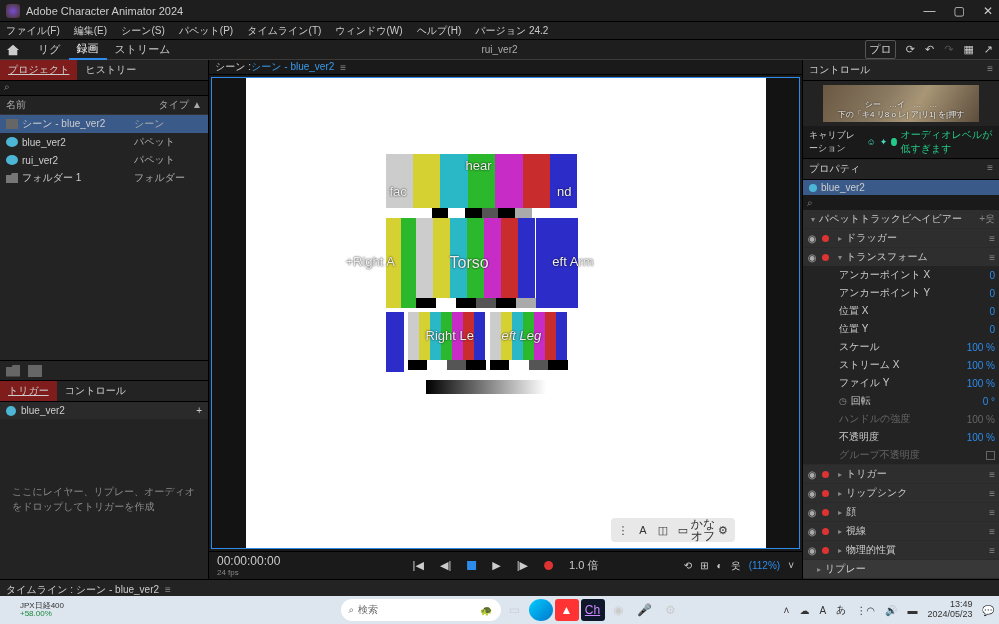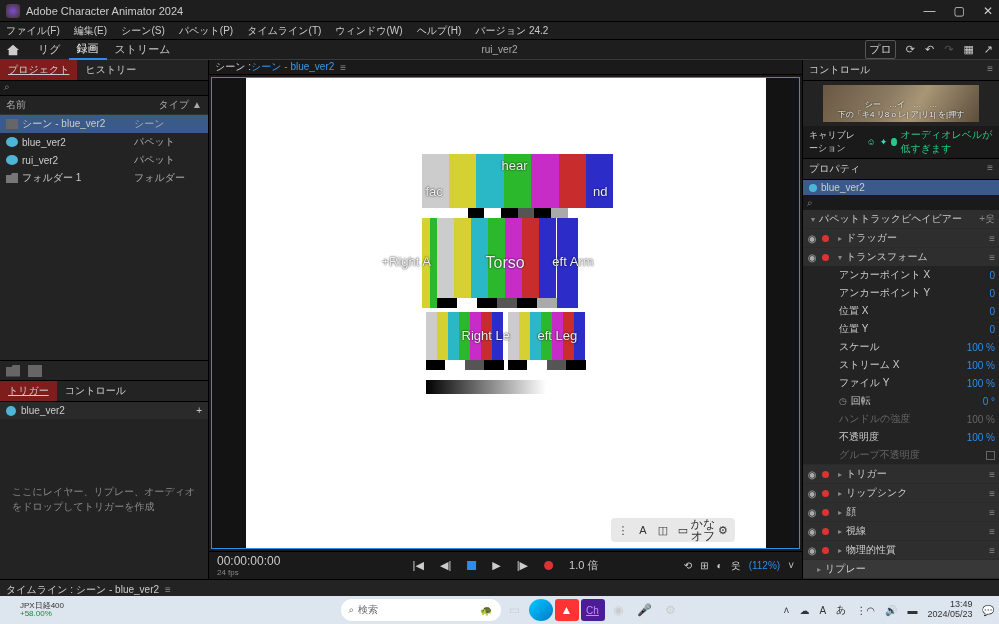--- a/index.html
+++ b/index.html
@@ -57,21 +57,21 @@
 .viewport-wrap { flex: 1; display: flex; align-items: center; justify-content: center; border: 1px solid #2d8ceb; margin: 2px; position: relative; background: #131313; }
 .canvas { width: 520px; height: 470px; background: #fff; position: relative; overflow: hidden; }
 
 .puppet-stage { position: absolute; left: 140px; top: 76px; width: 192px; }
 .bars { display: flex; height: 54px; }
 .bars div { flex: 1; }
 .c-w{background:#ccc}.c-y{background:#d6d132}.c-c{background:#2ab8c7}.c-g{background:#2cb82c}.c-m{background:#c72cc7}.c-r{background:#c92c2c}.c-b{background:#2c2cc9}
 .bw { height: 10px; display: flex; }
 .bw div { flex:1 }
 .bw .k{background:#000}.bw .w{background:#fff}.bw .g1{background:#555}.bw .g2{background:#aaa}
-.part { position: relative; margin-left: 36px; }
+.part { position: relative; }
 .part-label { position: absolute; color: #eee; font-size: 13px; text-shadow: 0 0 2px #000; white-space: nowrap; }
 
 .tool-popup { position: absolute; right: 64px; bottom: 6px; background: #e8e8e8; border-radius: 4px; display: flex; gap: 2px; padding: 3px; align-items: center; }
 .tool-popup .tb { width: 18px; height: 18px; display:flex; align-items:center; justify-content:center; font-size:11px; color:#333; cursor:pointer; }
 .tool-popup .tb.txt { font-size: 12px; line-height:1; flex-direction: column; }
 
 .playbar { height: 34px; border-top: 1px solid #000; display: flex; align-items: center; padding: 0 8px; gap: 8px; position: relative; }
 .playbar .tc { font-size: 12px; position: absolute; left: 8px; top: 2px; }
 .playbar .fps { font-size: 8px; color: #888; position: absolute; left: 8px; bottom: 2px; }
 .play-center { position: absolute; left: 50%; transform: translateX(-50%); display: flex; gap: 16px; align-items: center; font-size: 11px; }
@@ -313,21 +313,21 @@
                   <div class="c-b"></div>
                 </div>
               <div class="bw" style="width:78px;">
                   <div class="k"></div>
                   <div class="w"></div>
                   <div class="g1"></div>
                   <div class="k"></div>
                 </div>
             </div>
             <span class="part-label" style="left:40px;top:16px;">Right Le</span>
-            <span class="part-label" style="left:116px;top:16px;">eft Leg</span>
+            <span class="part-label" style="left:116px;top:16px;font-style:italic;">eft Leg</span>
           </div>
 
           <div style="width:120px;height:14px;background:linear-gradient(90deg,#000,#fff);margin-left:40px;margin-top:8px;"></div>
         </div>
       </div>
 
       <div class="tool-popup">
         <div class="tb">⋮</div>
         <div class="tb">A</div>
         <div class="tb">◫</div>
@@ -541,21 +541,21 @@
         <div></div>
       </div>
     <div class="search-box">
       <span>⌕</span>
       <span>検索</span>
       <span style="margin-left:auto;">🐢</span>
     </div>
     <div class="app">▭</div>
     <div class="app" style="background:linear-gradient(135deg,#0cf,#07c);border-radius:50%;">　</div>
     <div class="app" style="background:#f33;color:#fff;">▲</div>
-    <div class="app" style="background:#4c1d95;color:#c8f;font-size:10px;text-decoration:underline;">Ch</div>
+    <div class="app" style="background:#0f172a;color:#c8f;font-size:12px;text-decoration:underline;">Ch</div>
     <div class="app">◉</div>
     <div class="app">🎤</div>
     <div class="app">⚙</div>
   </div>
   <div class="tray">
     <span>˄</span>
     <span>☁</span>
     <span>A</span>
     <span>あ</span>
     <span>⋮◠</span>

